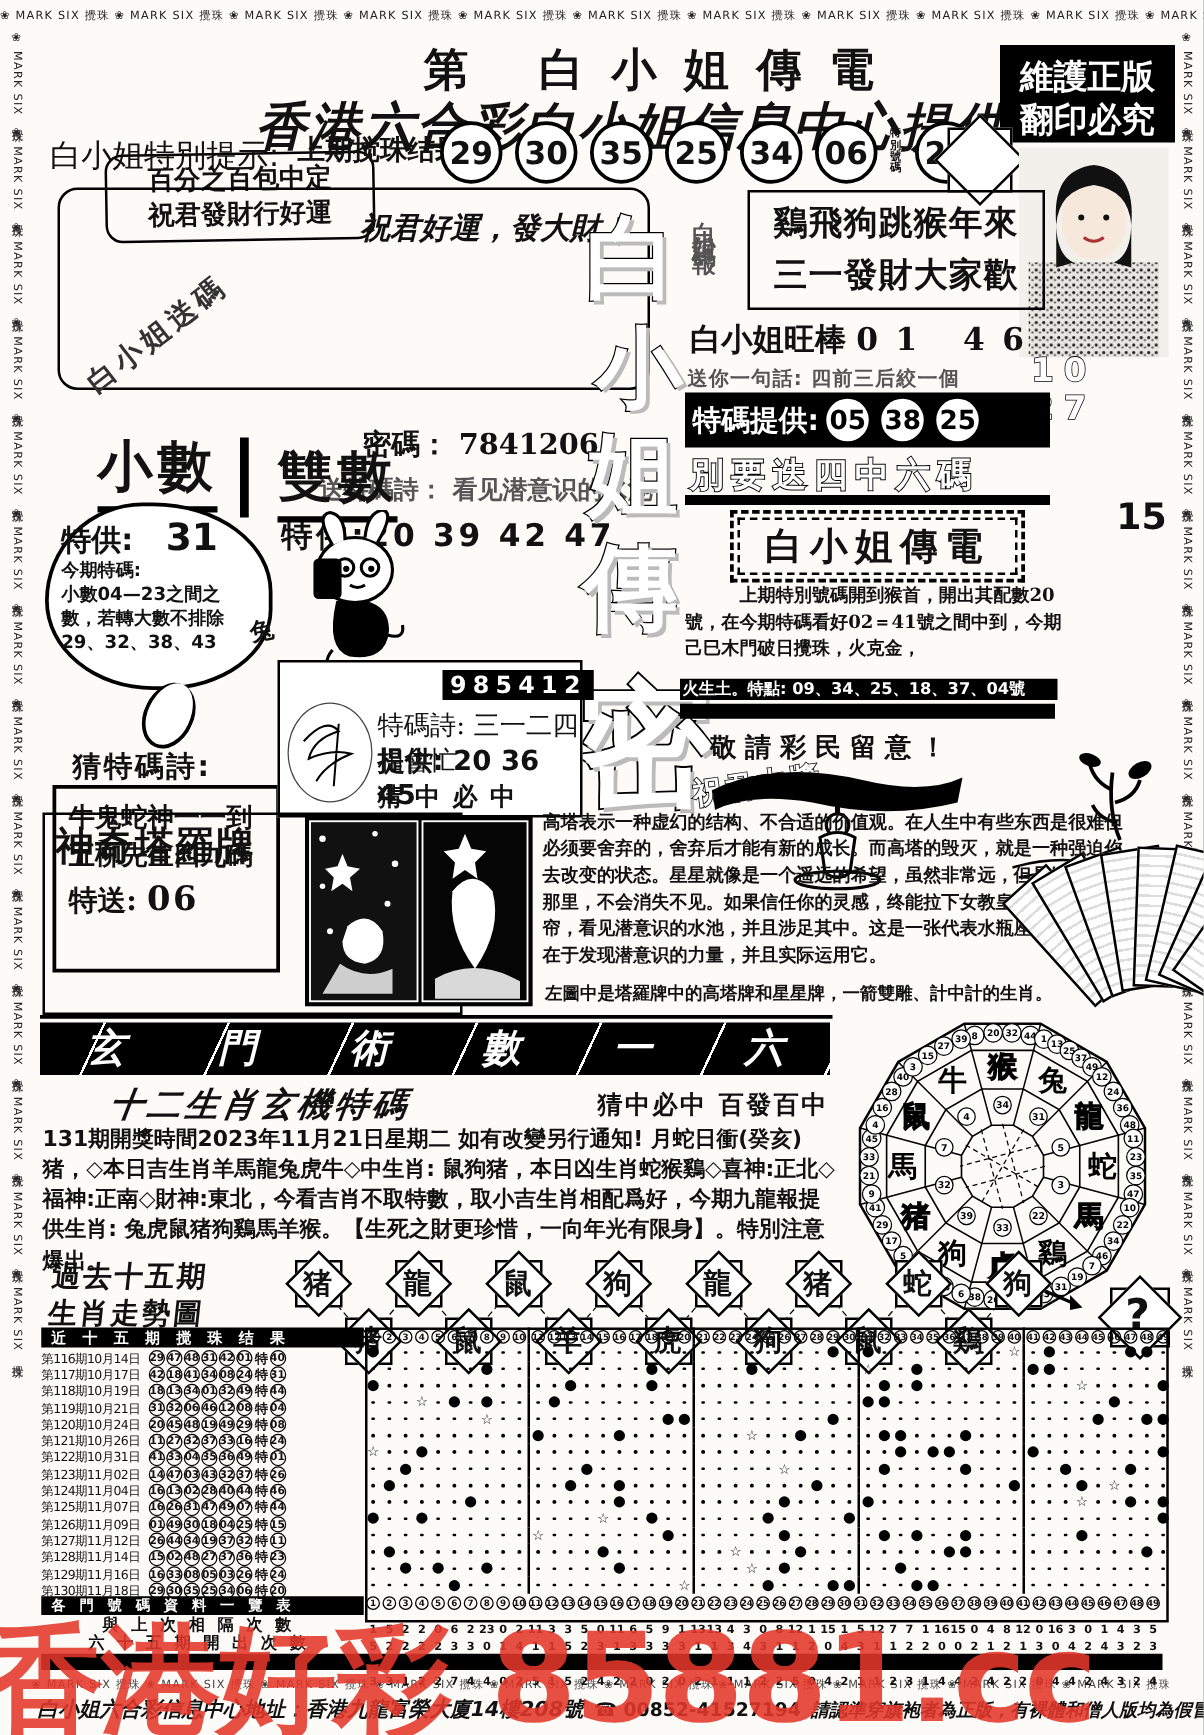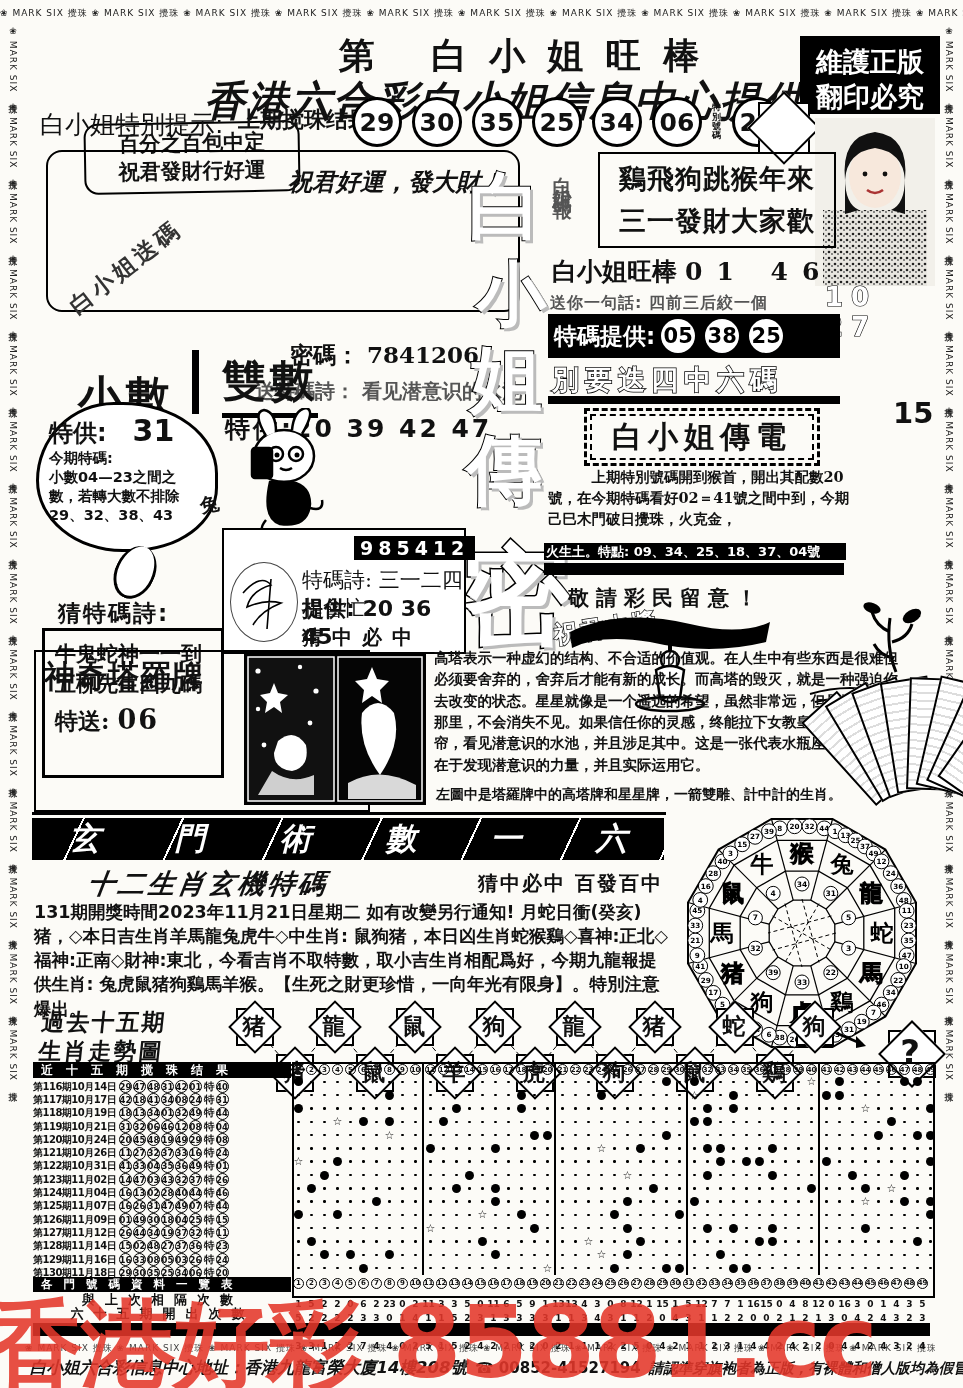--- a/index.html
+++ b/index.html
@@ -32,21 +32,21 @@
   
   #intro-box{left:46px;top:150px;width:474px;height:162px;border:2.5px solid #000;border-radius:16px;
       padding:10px 14px;box-sizing:border-box;font-size:16.5px;font-weight:bold;line-height:1.5;}
   #intro-wish{text-align:right;font-size:24px;font-style:italic;margin-top:2px;}
   #send-label-rot{left:58px;top:252px;font-size:23px;font-weight:bold;color:#333;transform:rotate(-38deg);letter-spacing:4px;}
   #pw-line{left:290px;top:340px;font-size:23px;font-weight:bold;}
   #poem-line{left:255px;top:378px;font-size:20px;font-weight:bold;color:#555;}
   #tg-line{left:225px;top:412px;font-size:25px;font-weight:bold;letter-spacing:3px;}
   
   .oe{font-size:44px;font-weight:bold;letter-spacing:4px;border-bottom:5px solid #000;padding-bottom:2px;}
-  #oe-small{left:78px;top:368px;text-decoration:underline;} #oe-double{left:222px;top:352px;}
+  #oe-small{left:78px;top:344px;} #oe-double{left:222px;top:352px;}
   #oe-div{left:192px;top:350px;width:7px;height:64px;background:#000;}
   #bubble{left:36px;top:402px;width:182px;height:150px;border:3px solid #000;border-radius:45% 55% 50% 50%/55% 50% 45% 50%;
       padding:8px 10px;box-sizing:border-box;background:#fff;}
   #bubble-tail{left:115px;top:545px;width:34px;height:52px;border:3px solid #000;border-radius:50%;
       border-top:none;background:#fff;transform:rotate(25deg);}
   #bubble-tg{font-size:24px;font-weight:bold;} #bubble-tg b{font-size:30px;margin-left:26px;}
   .bubble-line{font-size:14.5px;font-weight:bold;line-height:1.3;}
   #rabbit{left:222px;top:408px;} #rabbit-char{left:200px;top:492px;font-size:19px;font-weight:bold;transform:rotate(-12deg);}
   
   #cp-title{left:58px;top:598px;font-size:23px;font-weight:900;letter-spacing:2px;}
@@ -107,21 +107,21 @@
   .burst{position:absolute;width:44px;height:44px;}
   .burst i,.burst em{position:absolute;left:4px;top:4px;width:34px;height:34px;background:#fff;border:2px solid #000;display:block;}
   .burst em{transform:rotate(45deg);}
   .burst b{position:absolute;left:0;top:0;width:44px;height:44px;display:flex;align-items:center;justify-content:center;
       font-size:23px;font-weight:900;}
   
   #res-head{left:33px;top:1062px;width:258px;height:16px;background:#000;color:#fff;font-size:12px;font-weight:bold;
       letter-spacing:13px;line-height:16px;padding-left:8px;box-sizing:border-box;}
   #res-rows{left:33px;top:1080px;width:258px;}
   .res-row{height:13.3px;display:flex;align-items:center;white-space:nowrap;}
-  .res-issue{font-size:10px;font-weight:bold;width:86px;letter-spacing:-0.5px;}
+  .res-issue{font-size:10px;font-weight:normal;width:86px;letter-spacing:-0.5px;}
   .cnum{display:inline-flex;width:13px;height:13px;border:1px solid #000;border-radius:50%;align-items:center;
       justify-content:center;font-size:8.5px;font-weight:bold;margin-right:1px;box-sizing:border-box;}
   .tchar{font-size:10.5px;font-weight:900;margin:0 1px;}
   #matrix{left:292px;top:1062px;width:639px;}
   .mx-row{display:flex;height:13.3px;}
   .mx-group{display:flex;border-left:2px solid #000;}
   .mx-group:first-child{border-left:none;}
   .mx-cell{width:13px;display:flex;align-items:center;justify-content:center;}
   .dot-s{width:2.5px;height:2.5px;border-radius:50%;background:#000;}
   .dot-b{width:9px;height:9px;border-radius:50%;background:#000;}
@@ -156,21 +156,21 @@
 
   <div class="abs strip noi" id="strip-top">❀ MARK SIX 攪珠    ❀ MARK SIX 攪珠    ❀ MARK SIX 攪珠    ❀ MARK SIX 攪珠    ❀ MARK SIX 攪珠    ❀ MARK SIX 攪珠    ❀ MARK SIX 攪珠    ❀ MARK SIX 攪珠    ❀ MARK SIX 攪珠    ❀ MARK SIX 攪珠    ❀ MARK SIX 攪珠    ❀ MARK SIX 攪珠    ❀ MARK SIX 攪珠    ❀ MARK SIX 攪珠    </div>
   <div class="abs strip noi" id="strip-bottom">❀ MARK SIX 攪珠    ❀ MARK SIX 攪珠    ❀ MARK SIX 攪珠    ❀ MARK SIX 攪珠    ❀ MARK SIX 攪珠    ❀ MARK SIX 攪珠    ❀ MARK SIX 攪珠    ❀ MARK SIX 攪珠    ❀ MARK SIX 攪珠    ❀ MARK SIX 攪珠    ❀ MARK SIX 攪珠    ❀ MARK SIX 攪珠    ❀ MARK SIX 攪珠    ❀ MARK SIX 攪珠    </div>
   <div class="abs strip noi" id="strip-left">❀ MARK SIX 攪珠    ❀ MARK SIX 攪珠    ❀ MARK SIX 攪珠    ❀ MARK SIX 攪珠    ❀ MARK SIX 攪珠    ❀ MARK SIX 攪珠    ❀ MARK SIX 攪珠    ❀ MARK SIX 攪珠    ❀ MARK SIX 攪珠    ❀ MARK SIX 攪珠    ❀ MARK SIX 攪珠    ❀ MARK SIX 攪珠    ❀ MARK SIX 攪珠    ❀ MARK SIX 攪珠    </div>
   <div class="abs strip noi" id="strip-right">❀ MARK SIX 攪珠    ❀ MARK SIX 攪珠    ❀ MARK SIX 攪珠    ❀ MARK SIX 攪珠    ❀ MARK SIX 攪珠    ❀ MARK SIX 攪珠    ❀ MARK SIX 攪珠    ❀ MARK SIX 攪珠    ❀ MARK SIX 攪珠    ❀ MARK SIX 攪珠    ❀ MARK SIX 攪珠    ❀ MARK SIX 攪珠    ❀ MARK SIX 攪珠    ❀ MARK SIX 攪珠    </div>
 
   <div class="abs serif" id="promise-box">
     <div>百分之百包中定</div>
     <div>祝君發財行好運</div>
   </div>
-  <div class="abs serif" id="issue-title">第 白小姐旺棒</div>
+  <div class="abs serif" id="issue-title">第 白小姐傳電</div>
   <div class="abs serif" id="main-title">香港六合彩白小姐信息中心提供</div>
   <div class="abs" id="stamp">
     <div>維護正版</div>
     <div>翻印必究</div>
   </div>
 
   <div class="abs" id="tip-label">白小姐特別提示:</div>
   <div class="abs serif" id="last-label">上期搅珠结果</div>
   <div class="abs" id="balls-row">
       <div class="ball">29</div>

